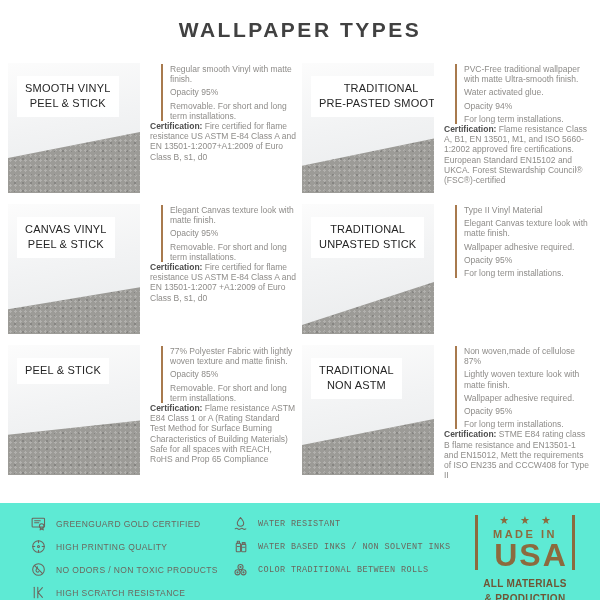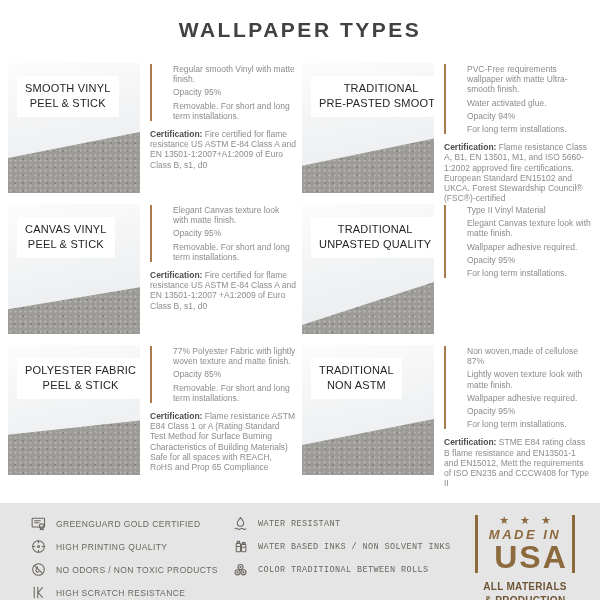--- a/index.html
+++ b/index.html
@@ -44,47 +44,47 @@
   .t5 .floor { clip-path:polygon(0 69%,100% 58%,100% 100%,0 100%); }
   .t6 .floor { clip-path:polygon(0 77%,100% 57%,100% 100%,0 100%); }
   .tile-label {
     position:absolute; top:13px; left:9px;
     background:rgba(255,255,255,.93);
     padding:5px 8px 6px 8px;
     font-size:11px; line-height:1.35; color:#252525; letter-spacing:.2px;
     white-space:nowrap;
   }
   .panel-text { flex:1; padding-top:1px; font-size:8.5px; line-height:1.2; color:#8e8c89; }
-  .desc { border-left:2px solid #a87a4e; padding-left:21px; }
+  .desc { border-left:2px solid #a87a4e; padding-left:7px;margin-left:11px; }
   .desc p { margin-bottom:3px; }
   .desc p:last-child { margin-bottom:0; }
-  .cert { margin-top:8px; }
+  .cert { margin-top:0; }
   .cert b { color:#4d4d4d; }
   .cert .block { display:block; }
 
   
   .footer {
     position:absolute; left:0; bottom:0; width:600px; height:97px;
-    background:#e5e5e5;
+    background:#5eead4;
     display:flex;
     padding:9px 14px 0 30px;
   }
   .fcol1 { width:202px; }
   .fcol2 { flex:1;font-family:Liberation Mono, monospace; }
   .fitem { display:flex; align-items:center; gap:9px; height:23px; }
   .fitem .icn { width:17px; height:17px; flex-shrink:0; display:flex; align-items:center; justify-content:center; }
   .fitem .icn svg { width:17px; height:17px; stroke:#6b675e; fill:none; stroke-width:1.5; stroke-linecap:round; stroke-linejoin:round; }
   .fitem .lbl { font-size:8.5px; letter-spacing:.4px; color:#6b675e; }
 
   .fcol3 { width:122px; display:flex; flex-direction:column; align-items:center; padding-top:3px; }
   .stamp { display:flex; align-items:stretch; gap:4px; color:#8c6a3e; }
   .stamp-bar { width:3px; background:#8c6a3e; }
   .stamp-center { display:flex; flex-direction:column; align-items:center; }
   .stars { font-size:11px; letter-spacing:4px; line-height:1; padding-left:4px; }
-  .made-in { font-size:13px; font-weight:bold; letter-spacing:2.5px; margin-top:2px; line-height:1.1;font-style:italic; }
+  .made-in { font-size:11px; font-weight:bold; letter-spacing:2.5px; margin-top:2px; line-height:1.1; }
   .usa { font-size:32px; font-weight:bold; letter-spacing:2px; line-height:.95;margin-left:12px; }
   .tagline { margin-top:7px; font-size:10px; font-weight:bold; color:#6f5636; text-align:center; line-height:1.45; letter-spacing:.3px; }
 </style>
 </head>
 <body>
 
 <div class="header">
   <div class="title">WALLPAPER TYPES</div>
 </div>
 
@@ -113,21 +113,21 @@
   <div class="panel">
     <div class="tile t2">
       <div class="floor"></div>
       <div class="tile-label">
         <div>TRADITIONAL</div>
         <div>PRE-PASTED SMOOTH</div>
       </div>
     </div>
     <div class="panel-text">
       <div class="desc">
-        <p>PVC-Free requirements wallpaper with matte Ultra-smooth finish.</p>
+        <p>PVC-Free traditional wallpaper with matte Ultra-smooth finish.</p>
         <p>Water activated glue.</p>
         <p>Opacity 94%</p>
         <p>For long term installations.</p>
       </div>
       <div class="cert">
         <b>Certification:</b><span> Flame resistance Class A, B1, EN 13501, M1, and ISO 5660-1:2002 approved fire certifications. European Standard EN15102 and UKCA. Forest Stewardship Council® (FSC®)-certified</span>
       </div>
     </div>
   </div>
 
@@ -149,39 +149,38 @@
         <b>Certification:</b><span> Fire certified for flame resistance US ASTM E-84 Class A and EN 13501-1:2007 +A1:2009 of Euro Class B, s1, d0</span>
       </div>
     </div>
   </div>
 
   <div class="panel">
     <div class="tile t4">
       <div class="floor"></div>
       <div class="tile-label">
         <div>TRADITIONAL</div>
-        <div>UNPASTED QUALITY</div>
+        <div>UNPASTED STICK</div>
       </div>
     </div>
     <div class="panel-text">
       <div class="desc">
         <p>Type II Vinyl Material</p>
         <p>Elegant Canvas texture look with matte finish.</p>
         <p>Wallpaper adhesive required.</p>
         <p>Opacity 95%</p>
         <p>For long term installations.</p>
       </div>
     </div>
   </div>
 
   <div class="panel">
     <div class="tile t5">
       <div class="floor"></div>
       <div class="tile-label">
-        <div>POLYESTER FABRIC</div>
         <div>PEEL &amp; STICK</div>
       </div>
     </div>
     <div class="panel-text">
       <div class="desc">
         <p>77% Polyester Fabric with lightly woven texture and matte finish.</p>
         <p>Opacity 85%</p>
         <p>Removable.  For short and long term installations.</p>
       </div>
       <div class="cert">

